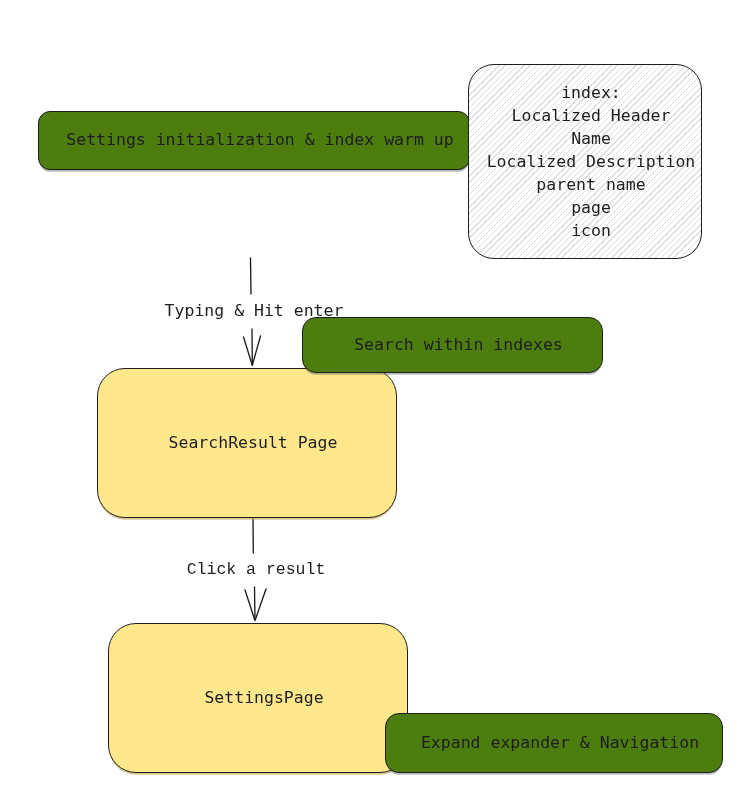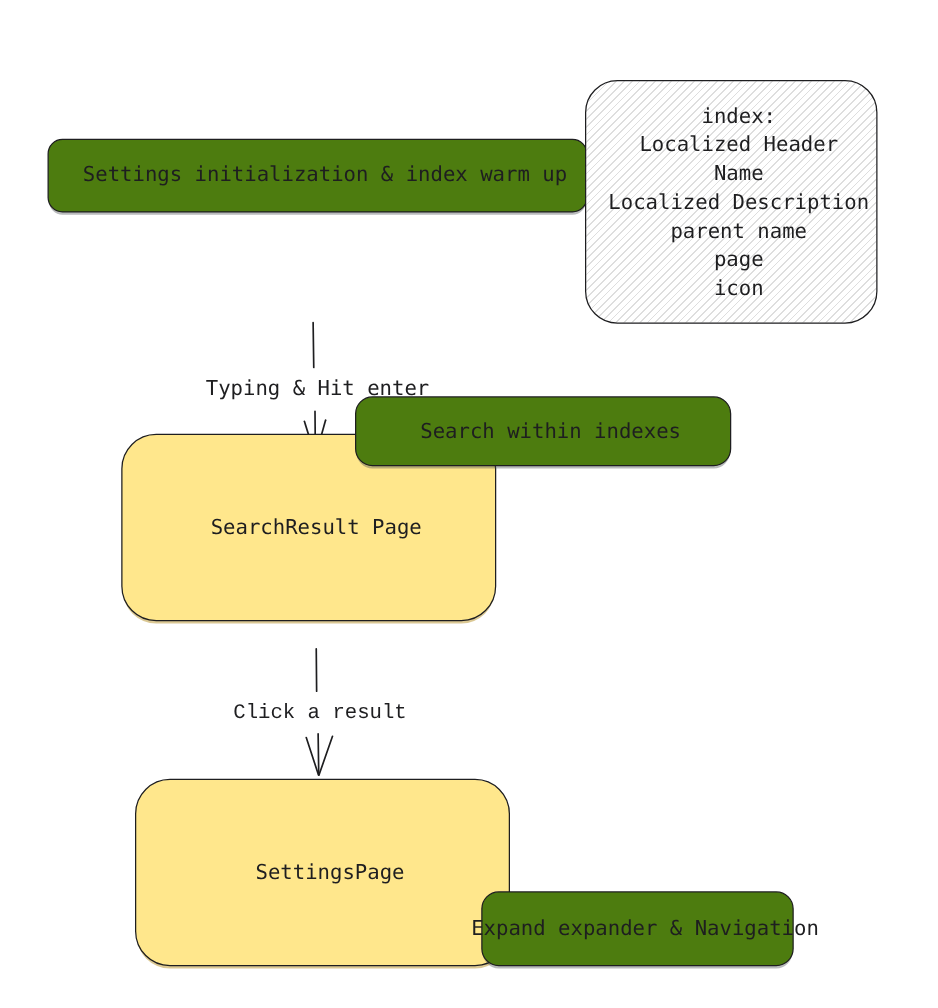--- a/index.html
+++ b/index.html
@@ -33,24 +33,24 @@
   .node-settings-init{left:38px;top:111px;width:432px;height:59px;border-radius:12px;z-index:2;}
   .node-index-note{
     left:468px;top:64px;width:234px;height:195px;border-radius:26px;z-index:3;
     background:
       repeating-linear-gradient(135deg, rgba(0,0,0,0) 0 3.4px, #dedede 3.4px 4.4px),
       #ffffff;
     box-shadow:none;
   }
   .note-lines{line-height:23px;font-size:16.5px;}
   .node-search-box{left:191px;top:210px;width:138px;height:47px;border-radius:11px;background:#ffe176;z-index:2;}
-  .node-search-within{left:284px;top:317px;width:301px;height:56px;border-radius:14px;z-index:3;}
-  .node-search-result{left:97px;top:347px;width:300px;height:150px;border-radius:28px;z-index:2;}
+  .node-search-within{left:302px;top:317px;width:301px;height:56px;border-radius:14px;z-index:3;}
+  .node-search-result{left:97px;top:368px;width:300px;height:150px;border-radius:28px;z-index:2;}
   .node-settings-page{left:108px;top:623px;width:300px;height:150px;border-radius:28px;z-index:2;}
-  .node-expand-nav{left:385px;top:713px;width:250px;height:60px;border-radius:14px;z-index:3;}
+  .node-expand-nav{left:385px;top:713px;width:338px;height:60px;border-radius:14px;z-index:3;}
   .edge-label{
     position:absolute;
     font-size:16.5px;
     white-space:nowrap;
     transform:translateX(-50%);
     z-index:4;
   }
   .label-typing{left:254px;top:301px;}
   .label-click{left:256px;top:560px;font-family:Liberation Mono, monospace;}
   .arrow{position:absolute;z-index:1;}

